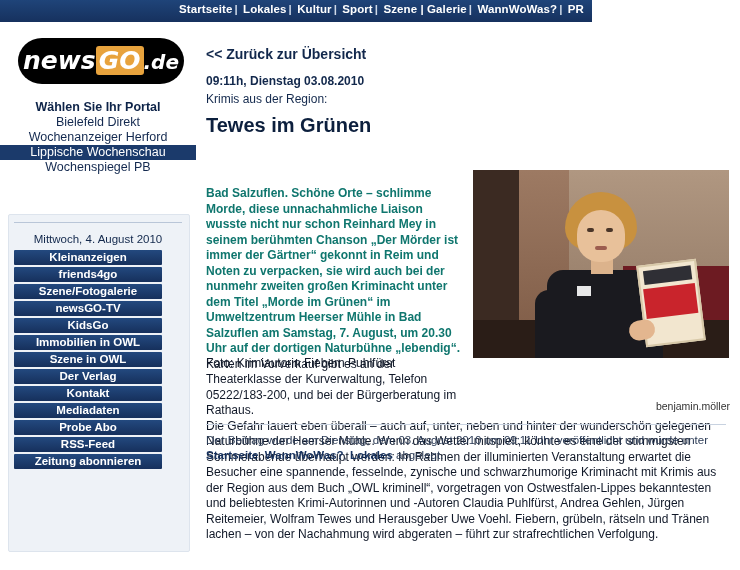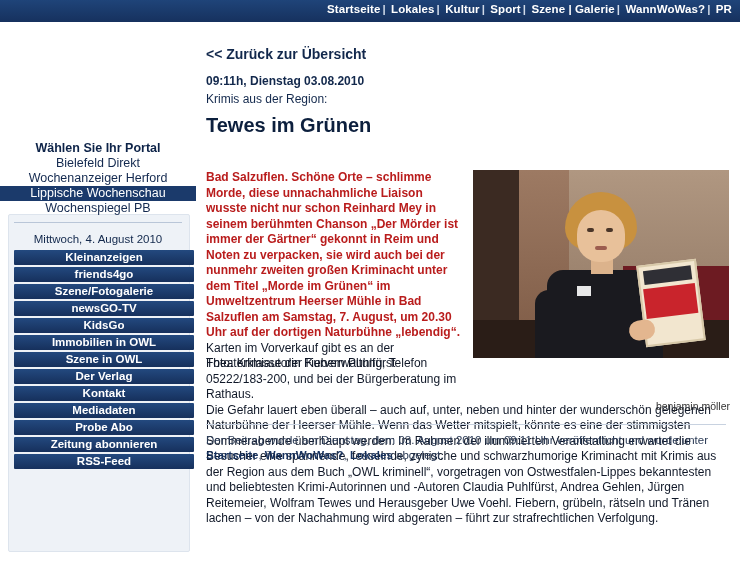--- a/index.html
+++ b/index.html
@@ -14,21 +14,21 @@
     font-size: 12px;
     color: #111111;
     overflow: hidden;
     position: relative;
   }
 
   
   .topnav {
     position: absolute;
     left: 0; top: 0;
-    width: 740px;
+    width: 592px;
     height: 22px;
     background: #1b3a6b;
     background: linear-gradient(#1f4479, #16315e);
     color: #ffffff;
   }
   .topnav-inner {
     position: absolute;
     right: 8px;
     top: 3px;
     font-size: 11.5px;
@@ -96,21 +96,20 @@
   }
 
   .portal-list {
     position: absolute;
     left: 0;
     top: 78px;
     width: 196px;
     text-align: center;
     font-size: 12.5px;
     color: #10203c;
-    margin-top: 41px;
   }
   .portal-list .ptitle {
     font-weight: bold;
     color: #0d2348;
     margin-bottom: 1px;
   }
   .portal-list .pitem {
     line-height: 15px;
     color: #13294f;
     cursor: pointer;
@@ -130,21 +129,21 @@
     font-size: 11.5px;
     color: #12284c;
     border-top: 1px solid #b9c6d8;
     padding-top: 10px;
   }
 
   .menu {
     position: absolute;
     left: 14px;
     top: 228px;
-    width: 180px;
+    width: 148px;
   }
   .menu-item {
     height: 15px;
     line-height: 15px;
     background: #1b3a6b;
     background: linear-gradient(#23497f, #16305c);
     color: #ffffff;
     text-align: center;
     font-size: 11.5px;
     font-weight: bold;
@@ -255,22 +254,22 @@
     left: 10px;
     top: 148px;
     width: 518px;
     font-size: 12px;
     line-height: 15.5px;
     color: #101828;
   }
   .lead {
     width: 258px;
     font-weight: bold;
-    color: #b91c1c;
-    margin: 0 0 0 0;
+    color: #0f766e;
+    margin: 16px 0 0 0;
   }
   .p2 {
     width: 258px;
     margin: 0;
   }
   .p3 {
     width: 518px;
     margin: 0;
   }
   .foto-credit {
@@ -319,20 +318,24 @@
     <a href="#">Szene | Galerie</a><span class="topnav-sep">|</span>
     <a href="#">WannWoWas?</a><span class="topnav-sep">|</span>
     <a href="#">PR</a>
   </div>
 </div>
 
 <div class="leftcol">
 
   <div class="leftcol-bg"></div>
 
+  <div class="logo-wrap">
+    <div class="logo-shape"></div>
+    <div class="logo-text"><span>news</span><span class="logo-go">GO</span><span class="logo-de">.de</span></div>
+  </div>
 
   <div class="portal-list">
     <div class="ptitle">Wählen Sie Ihr Portal</div>
     <div class="pitem">Bielefeld Direkt</div>
     <div class="pitem">Wochenanzeiger Herford</div>
     <div class="pitem active">Lippische Wochenschau</div>
     <div class="pitem">Wochenspiegel PB</div>
   </div>
 
   <div class="date-box">Mittwoch, 4. August 2010</div>
@@ -342,22 +345,22 @@
     <div class="menu-item">friends4go</div>
     <div class="menu-item">Szene/Fotogalerie</div>
     <div class="menu-item">newsGO-TV</div>
     <div class="menu-item">KidsGo</div>
     <div class="menu-item">Immobilien in OWL</div>
     <div class="menu-item">Szene in OWL</div>
     <div class="menu-item">Der Verlag</div>
     <div class="menu-item">Kontakt</div>
     <div class="menu-item">Mediadaten</div>
     <div class="menu-item">Probe Abo</div>
+    <div class="menu-item">RSS-Feed</div>
     <div class="menu-item">Zeitung abonnieren</div>
-    <div class="menu-item">RSS-Feed</div>
   </div>
 
 </div>
 
 <div class="main">
 
   <div class="backlink link">&lt;&lt; Zurück zur Übersicht</div>
 
   <div class="timestamp">09:11h, Dienstag 03.08.2010</div>
   <div class="kicker">Krimis aus der Region:</div>

